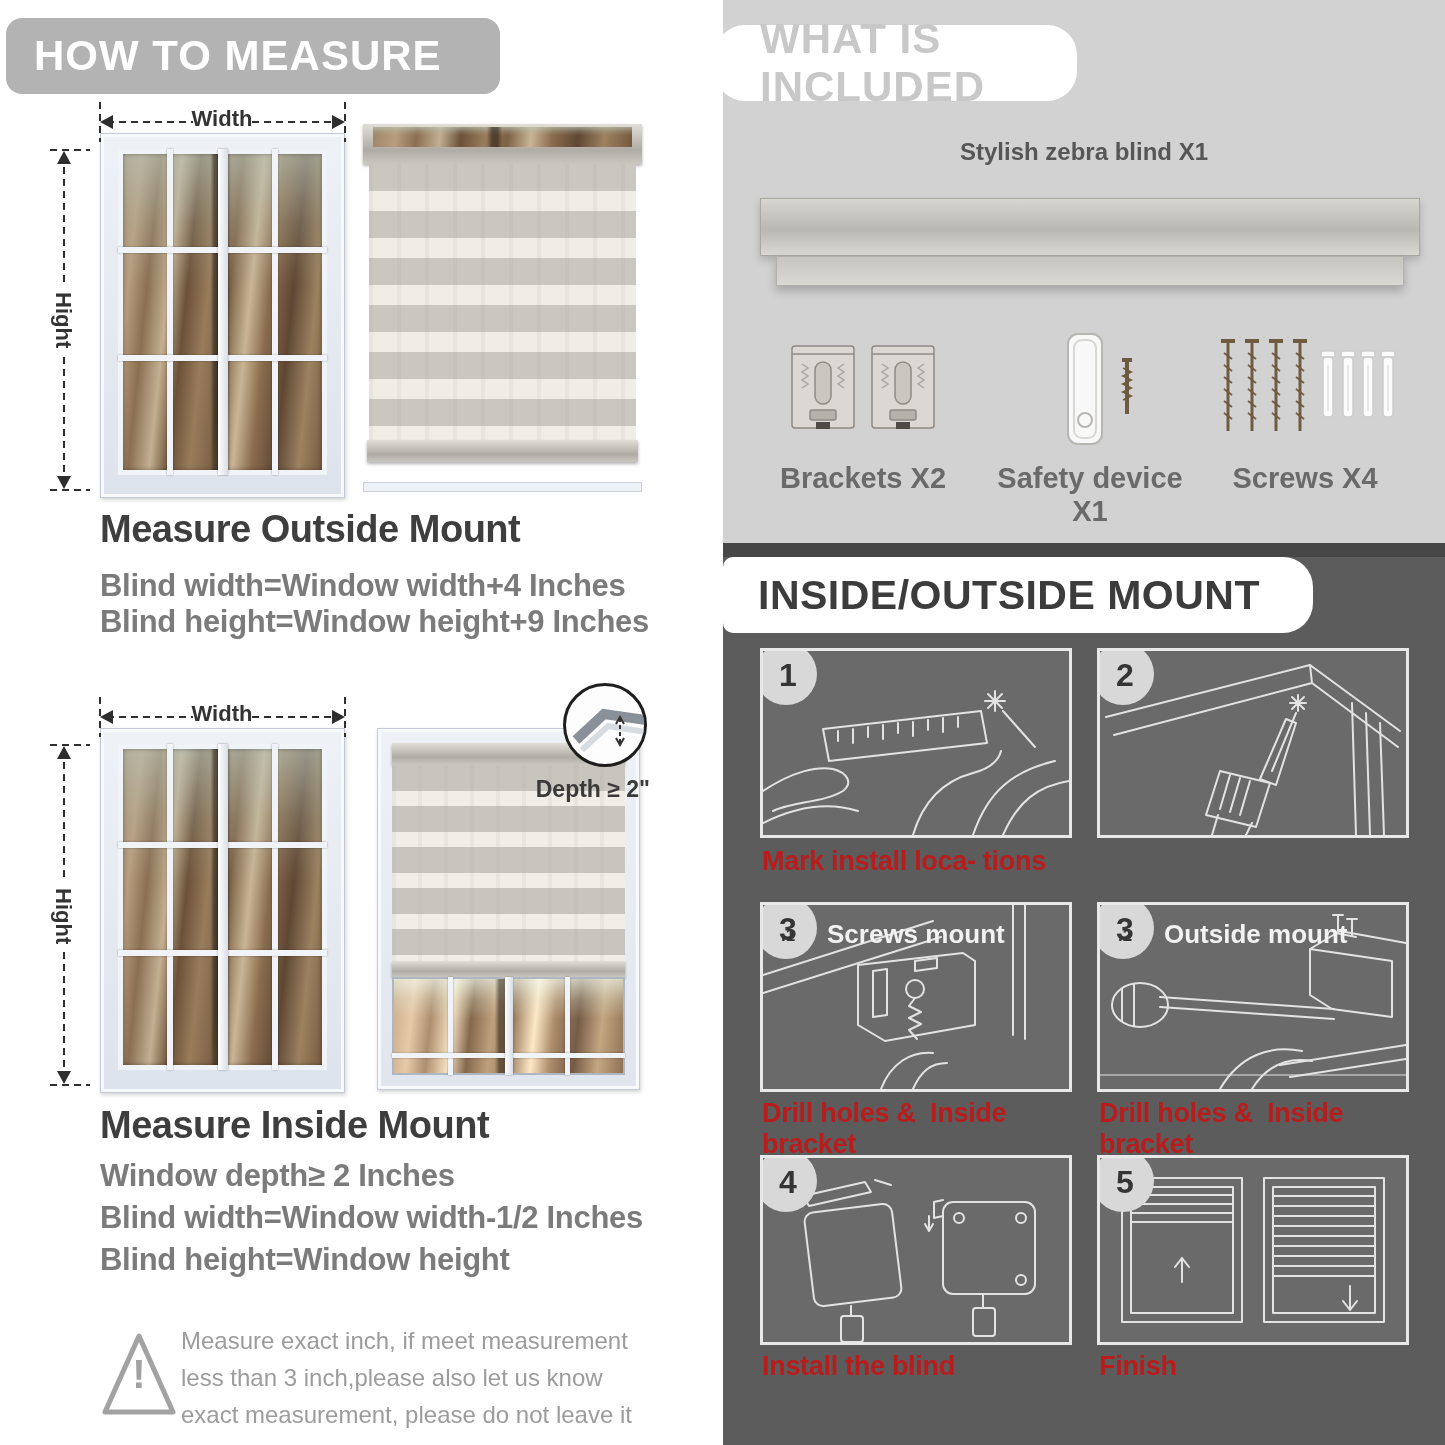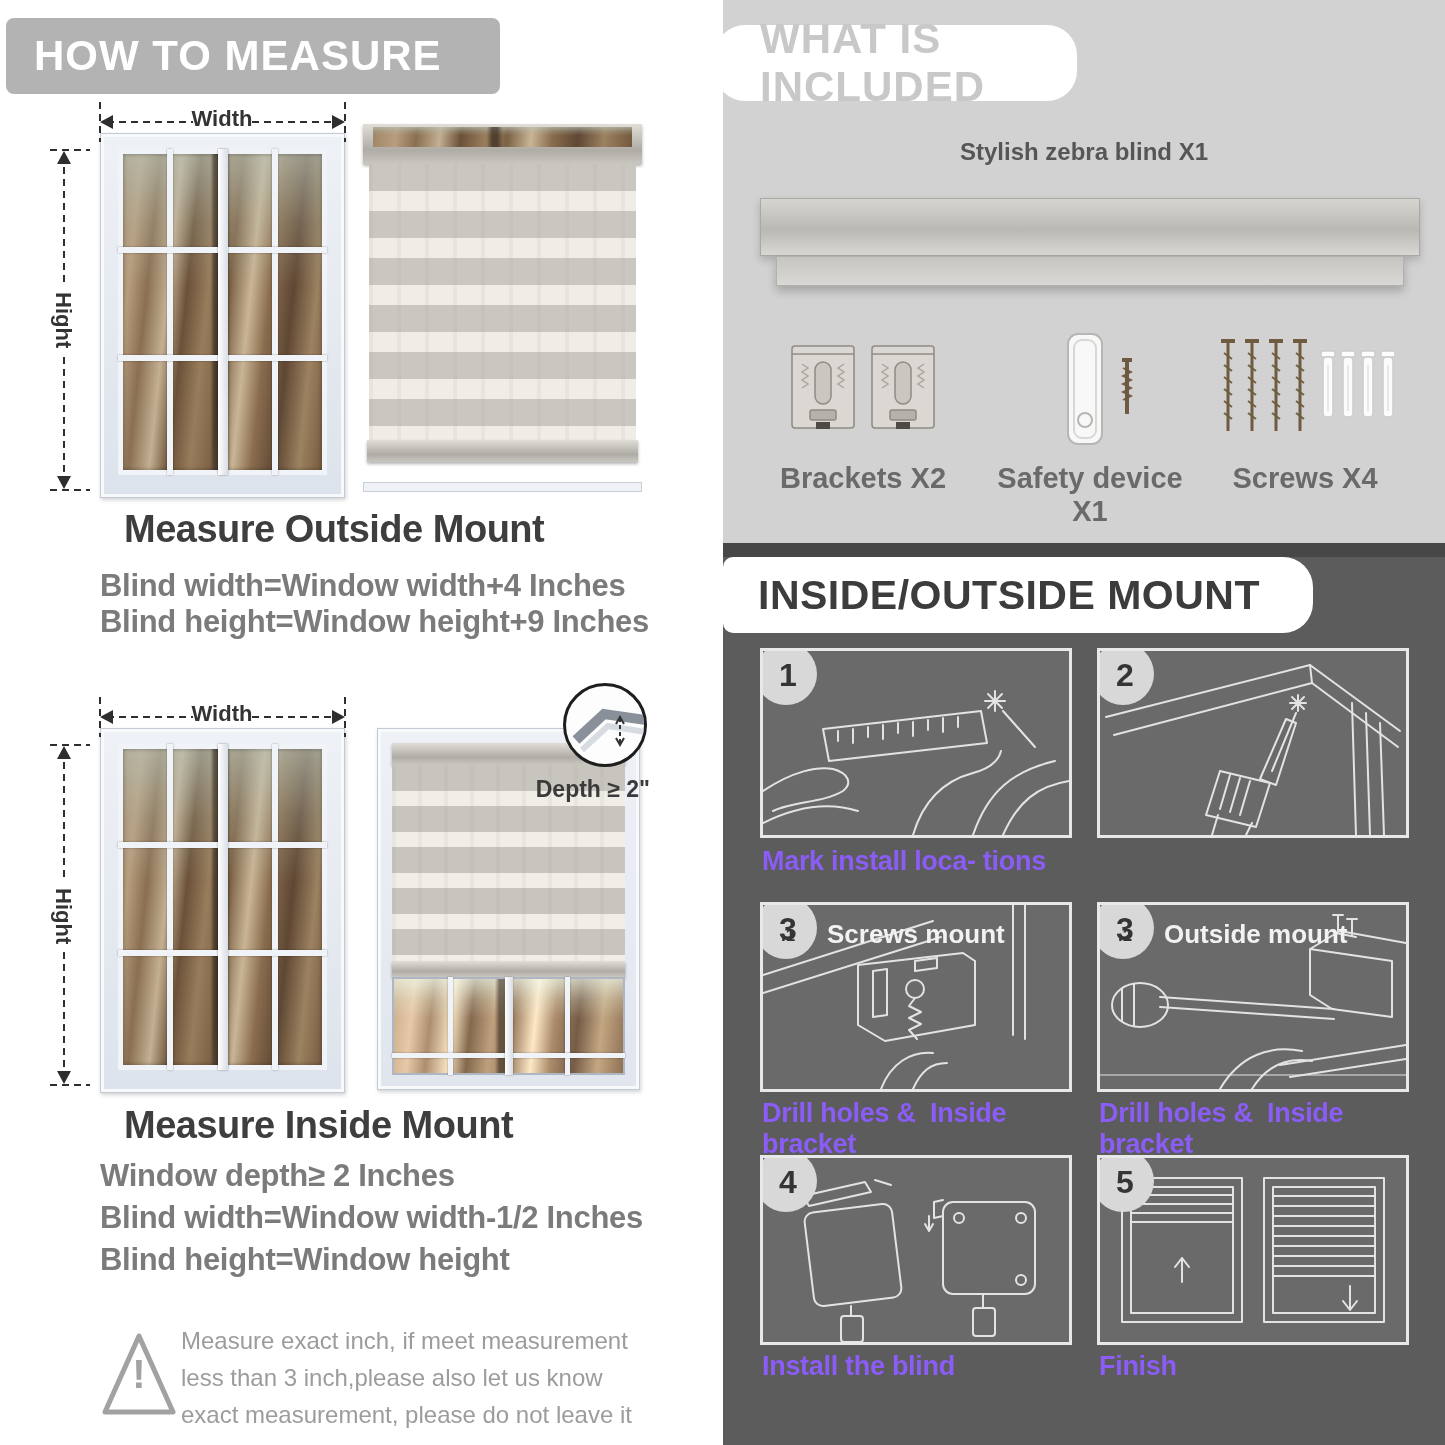--- a/index.html
+++ b/index.html
@@ -1,25 +1,25 @@
 <!DOCTYPE html>
 <html><head>
 <meta charset="utf-8">
 <style>
   html,body{margin:0;padding:0;background:#fff;}
   #page{position:relative;width:1445px;height:1445px;overflow:hidden;background:#ffffff;
         font-family:"Liberation Sans",sans-serif;}
   #page *{box-sizing:border-box;position:absolute;}
 
   
-  .h1-box{left:6px;top:18px;width:494px;height:76px;background:#b3b3b3;border-radius:8px;
+  .h1-box{left:6px;top:18px;width:494px;height:76px;background:#b3b3b3;border-radius:16px;
           display:flex;align-items:center;padding-left:28px;}
   .h1-box span{position:static;color:#ffffff;font-size:42px;font-weight:bold;letter-spacing:1px;}
 
-  .measure-title{left:100px;width:560px;font-size:38px;font-weight:bold;color:#3e3e3e;letter-spacing:-0.5px;margin-left:24px;}
+  .measure-title{left:100px;width:560px;font-size:38px;font-weight:bold;color:#3e3e3e;letter-spacing:-0.5px;}
   .measure-line{left:100px;width:620px;font-size:31px;font-weight:bold;color:#7b7b7b;letter-spacing:-0.3px;}
 
   
   .win{width:245px;height:365px;background:linear-gradient(180deg,#eef1f6,#dde3ec);
        border:1px solid #c3cad5;box-shadow:inset 0 0 0 3px #f7f9fb, 1px 2px 4px rgba(0,0,0,.18);}
   .win-open{left:17px;right:17px;top:15px;bottom:22px;background:#aeb6c2;}
   .glass{inset:3px;
      background:
        linear-gradient(90deg,rgba(0,0,0,0) 44%,rgba(35,26,18,.55) 46%,rgba(35,26,18,.55) 48%,rgba(0,0,0,0) 50%),
        linear-gradient(180deg,rgba(186,197,186,.65) 0%,rgba(178,188,172,.25) 22%,rgba(0,0,0,0) 42%),
@@ -92,21 +92,21 @@
             display:flex;align-items:center;padding-left:35px;}
   .mnt-head span{position:static;color:#3c3c3c;font-size:41px;font-weight:bold;letter-spacing:0.5px;}
 
   .panel{width:312px;height:190px;background:#6a6a6a;border:3px solid #e8e8e8;overflow:hidden;}
   .panel svg{position:absolute;inset:0;}
   .badge{left:-8px;top:-8px;width:62px;height:62px;border-radius:50%;background:#d8d8d8;
          display:flex;align-items:center;justify-content:center;padding-left:4px;padding-top:2px;}
   .badge .bnum{position:static;font-size:32px;font-weight:bold;color:#353535;}
   .badge .bsub{position:static;font-size:17px;font-weight:bold;color:#353535;margin-top:14px;}
   .ptitle{left:64px;top:14px;font-size:26px;font-weight:bold;color:#f2f2f2;}
-  .cap{width:335px;font-size:27px;font-weight:bold;color:#8b5cf6;white-space:pre-wrap;letter-spacing:-0.3px;}
+  .cap{width:335px;font-size:27px;font-weight:bold;color:#b91c1c;white-space:pre-wrap;letter-spacing:-0.3px;}
   .art{stroke:#e3e3e3;stroke-width:2;fill:none;stroke-linecap:round;stroke-linejoin:round;}
 </style>
 </head>
 <body>
 
 <div id="page">
 
   <div class="h1-box">
     <span>HOW TO MEASURE</span>
   </div>

